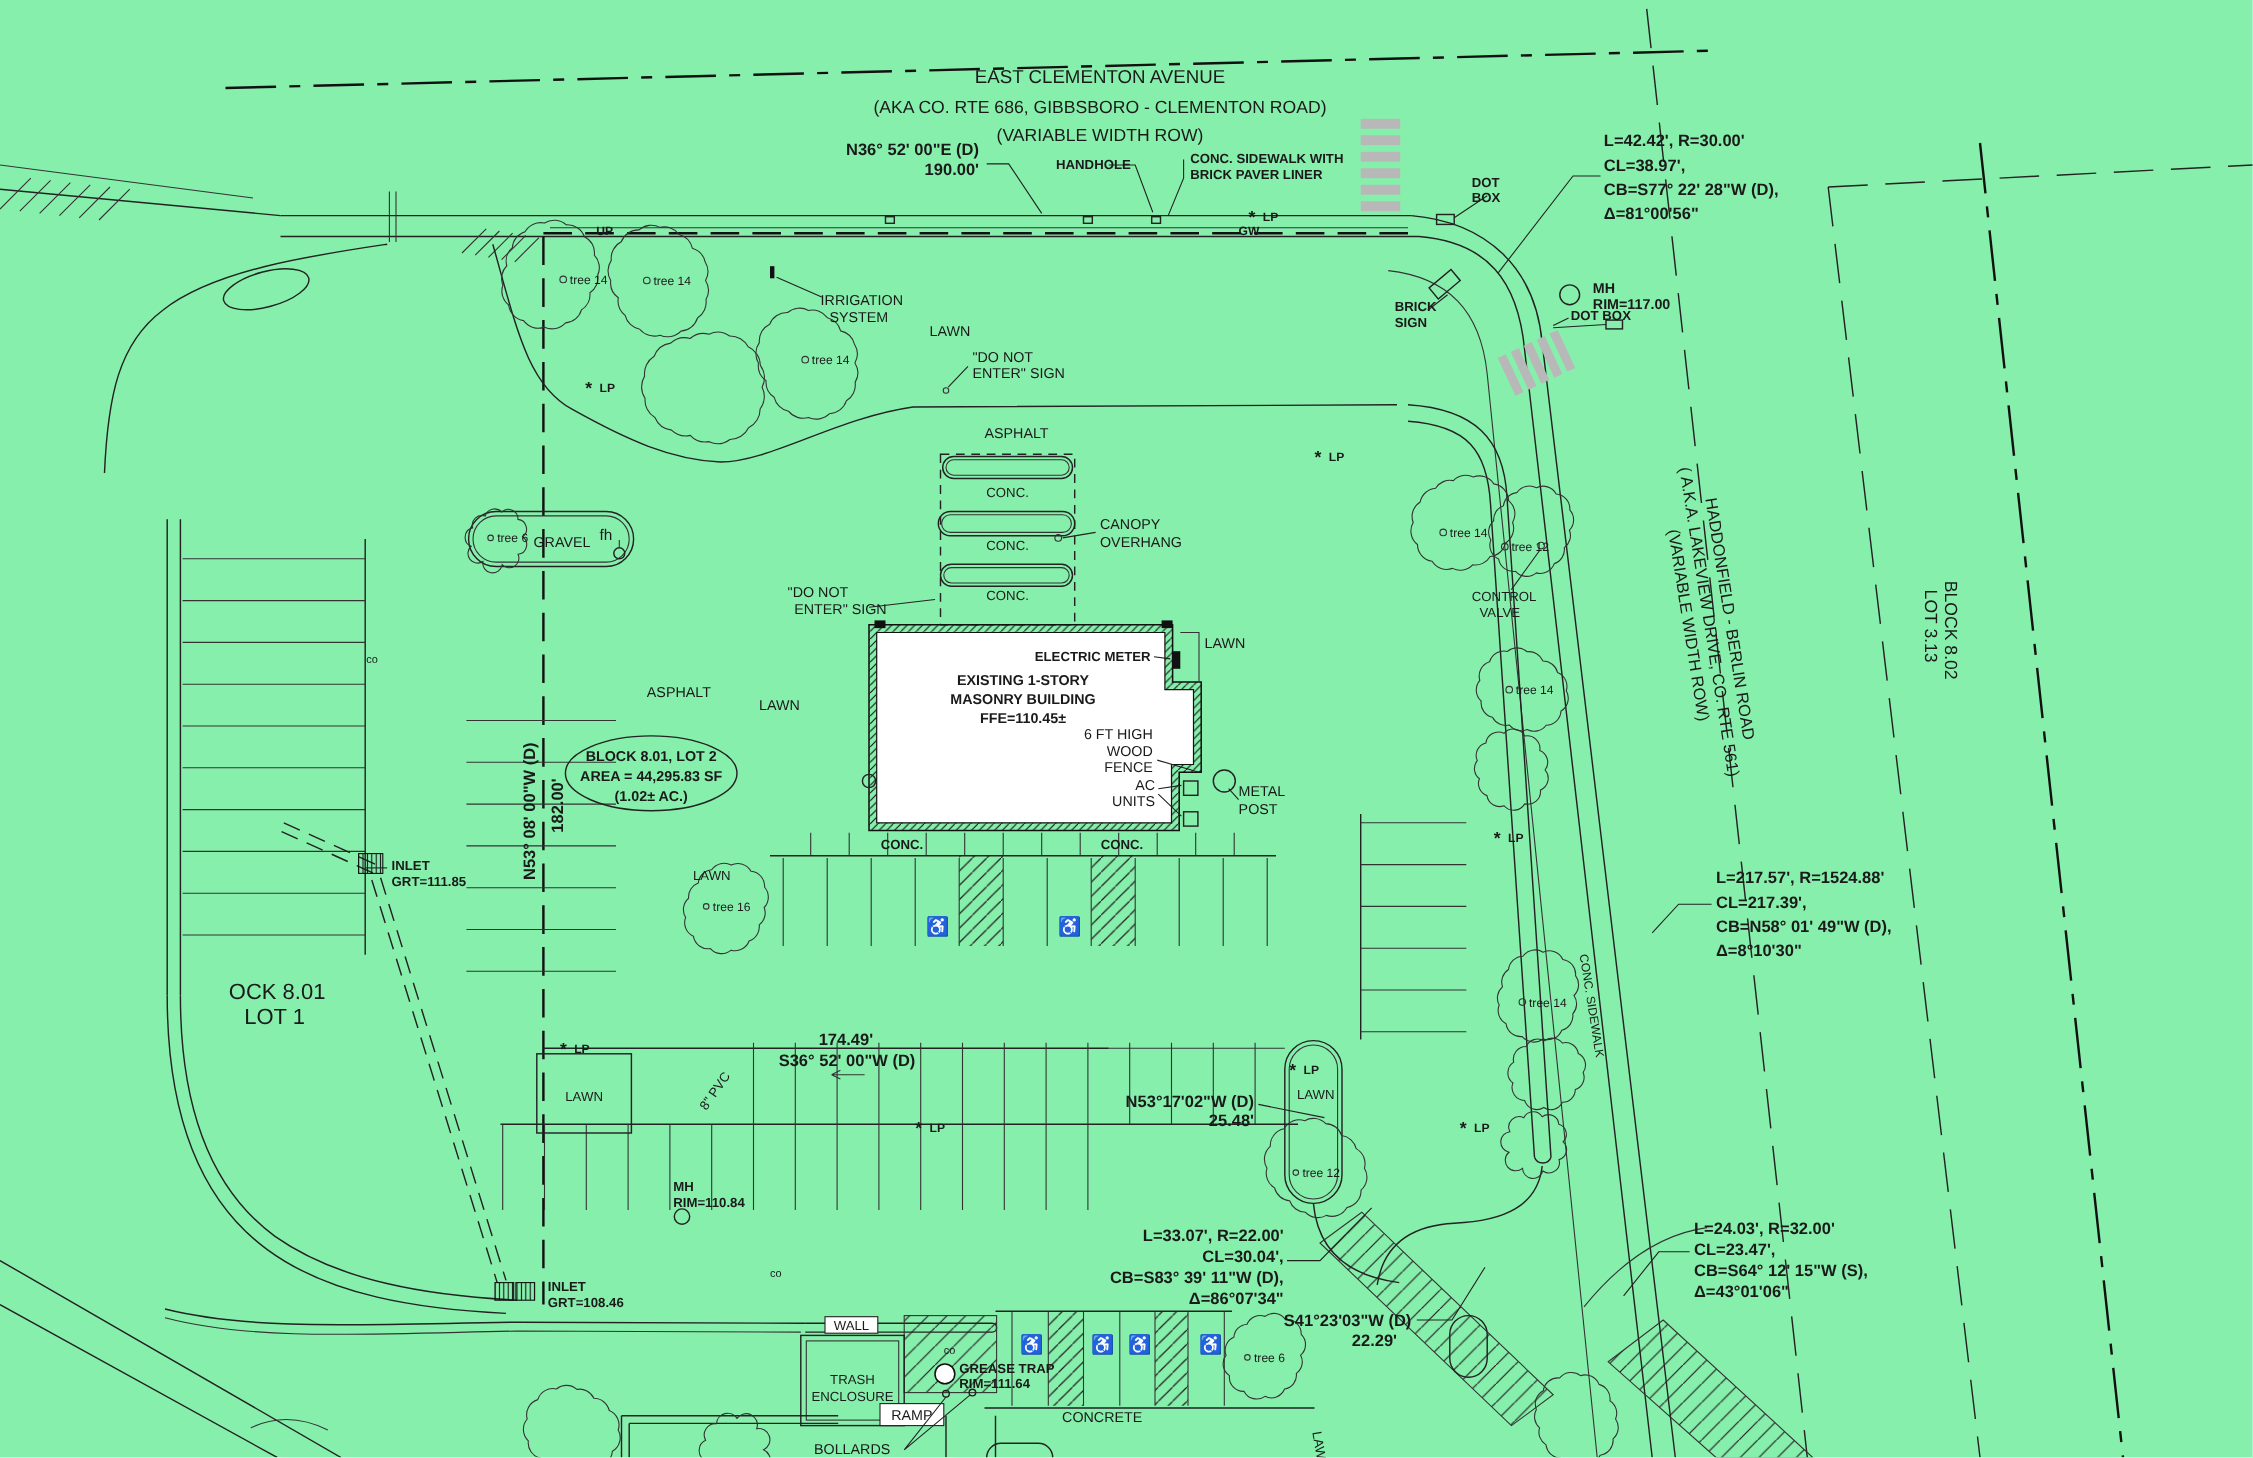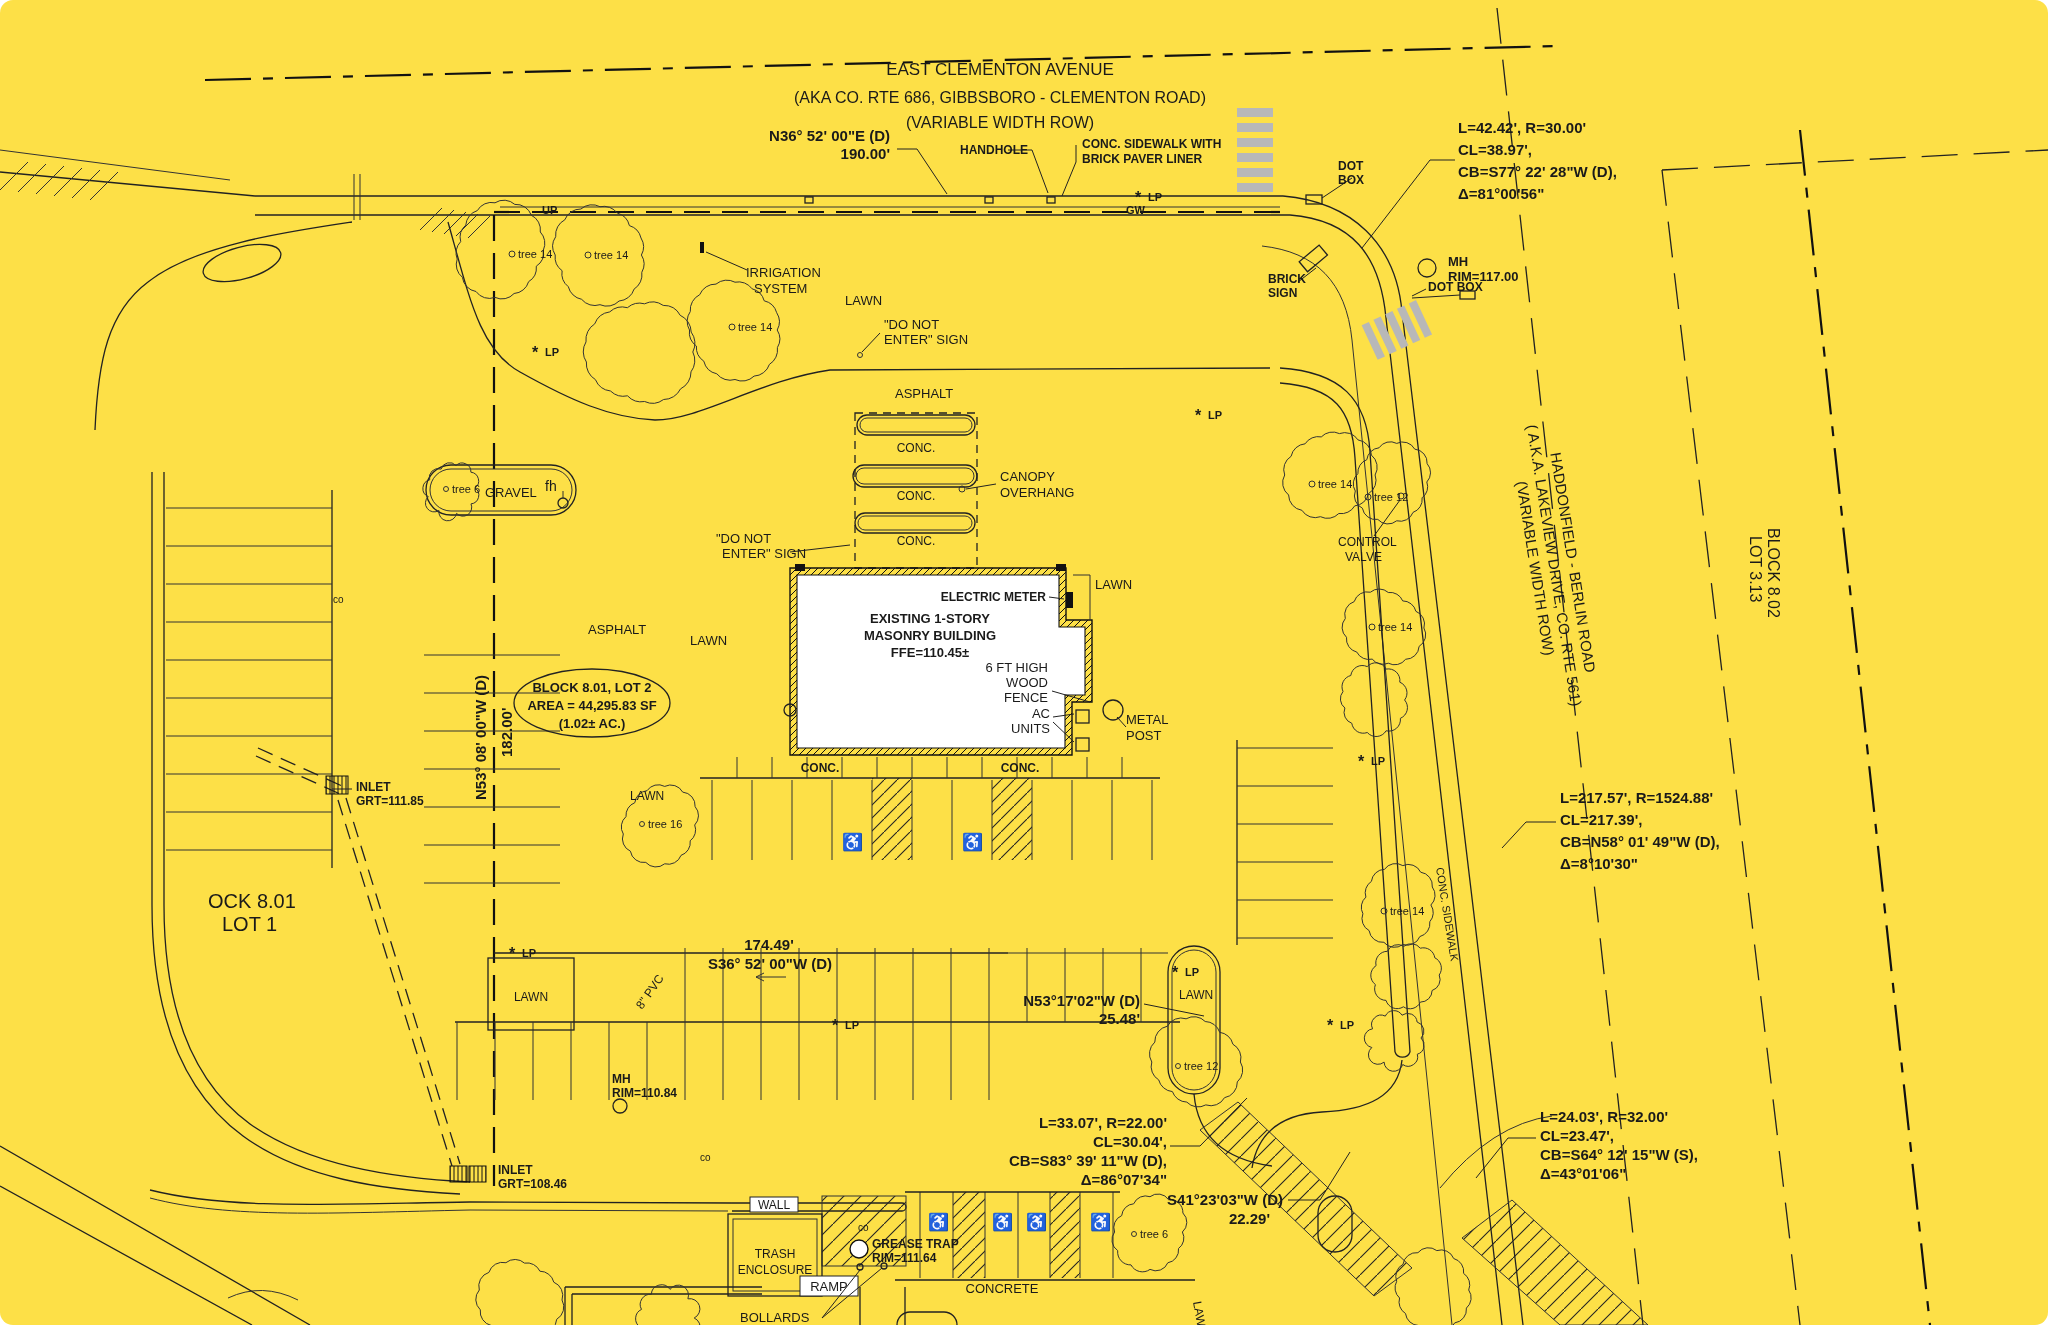--- a/index.html
+++ b/index.html
@@ -1,16 +1,16 @@
 <!DOCTYPE html>
 <html><head>
 <meta charset="utf-8">
 <style>
   html,body{margin:0;padding:0;background:#fff;}
-  .sheet{position:relative;width:2048px;height:1325px;background:#fde047;overflow:hidden;border-radius:13px;}
+  .sheet{position:relative;width:2048px;height:1325px;background:#86efac;overflow:hidden;}
   svg{position:absolute;left:0;top:0;}
   text{font-family:"Liberation Sans", sans-serif;fill:#1a1a1a;}
   .s10{font-size:10px}.s11{font-size:11px}.s12{font-size:12px}.s13{font-size:13px}
   .s14{font-size:14px}.s15{font-size:15px}.s16{font-size:16px}.s17{font-size:17px}.s20{font-size:20px}
   .b{font-weight:bold}
   .ln{stroke:#222;fill:none;stroke-width:1.3}
   .thin{stroke:#333;fill:none;stroke-width:1}
   .thick{stroke:#111;fill:none;stroke-width:2.2}
   .leader{stroke:#222;fill:none;stroke-width:1}
   .gray{fill:#b8b8b8}

